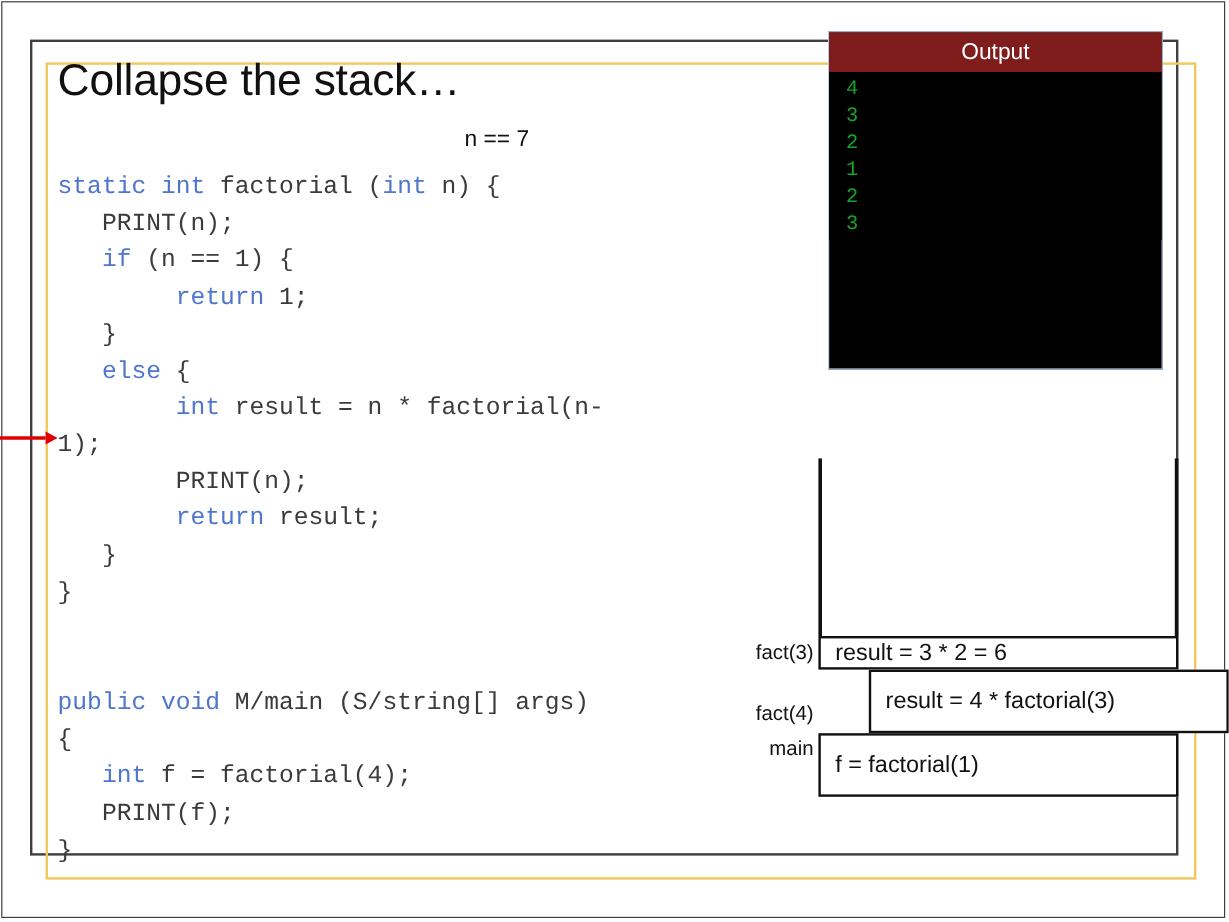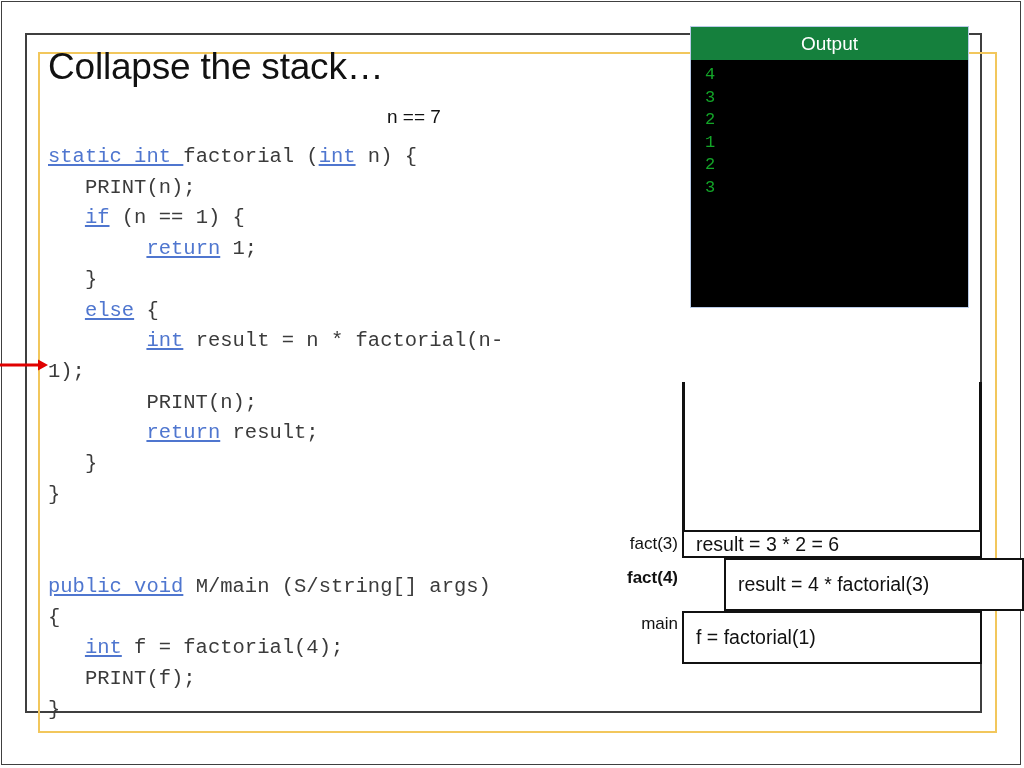--- a/index.html
+++ b/index.html
@@ -68,42 +68,42 @@
   #code-block {
     position: absolute;
     left: 48px; top: 142px;
     width: 600px;
     font-family: "Liberation Mono", "DejaVu Sans Mono", monospace;
     font-size: 20.5px;
     line-height: 30.7px;
     color: #3b3b3b;
     white-space: pre;
   }
-  #code-block .kw { color: #4f76cf; text-decoration: underline; }
+  #code-block .kw { color: #4f76cf; }
   #code-block .blank { display: block; height: 30.7px; }
 
   
   #red-arrow {
     position: absolute;
     left: 0px; top: 358px;
     width: 48px; height: 14px;
   }
 
   
   #output-window {
     position: absolute;
     left: 690px; top: 26px;
     width: 279px; height: 282px;
     border: 1px solid #b9cbe8;
     box-sizing: border-box;
     background: #000000;
   }
   #output-title {
     height: 33px;
-    background: #15803d;
+    background: #7f1d1d;
     color: #ffffff;
     font-size: 19px;
     display: flex;
     align-items: center;
     justify-content: center;
   }
   #output-body {
     background: #000000;
     padding: 4px 0 0 14px;
     font-family: "Liberation Mono", "DejaVu Sans Mono", monospace;
@@ -155,21 +155,21 @@
     font-size: 17px;
     color: #111111;
     white-space: nowrap;
   }
   #stack-labels {
     position: absolute;
     left: 596px; top: 382px;
     width: 82px; height: 300px;
   }
   #label-0 { top: 152px; }
-  #label-1 { top: 186px; font-weight: bold; }
+  #label-1 { top: 203px; }
   #label-2 { top: 232px; }
 </style>
 </head>
 <body>
 
 <div id="page-outline"></div>
 
 <div id="dark-frame"></div>
 
 <div id="yellow-frame"></div>

